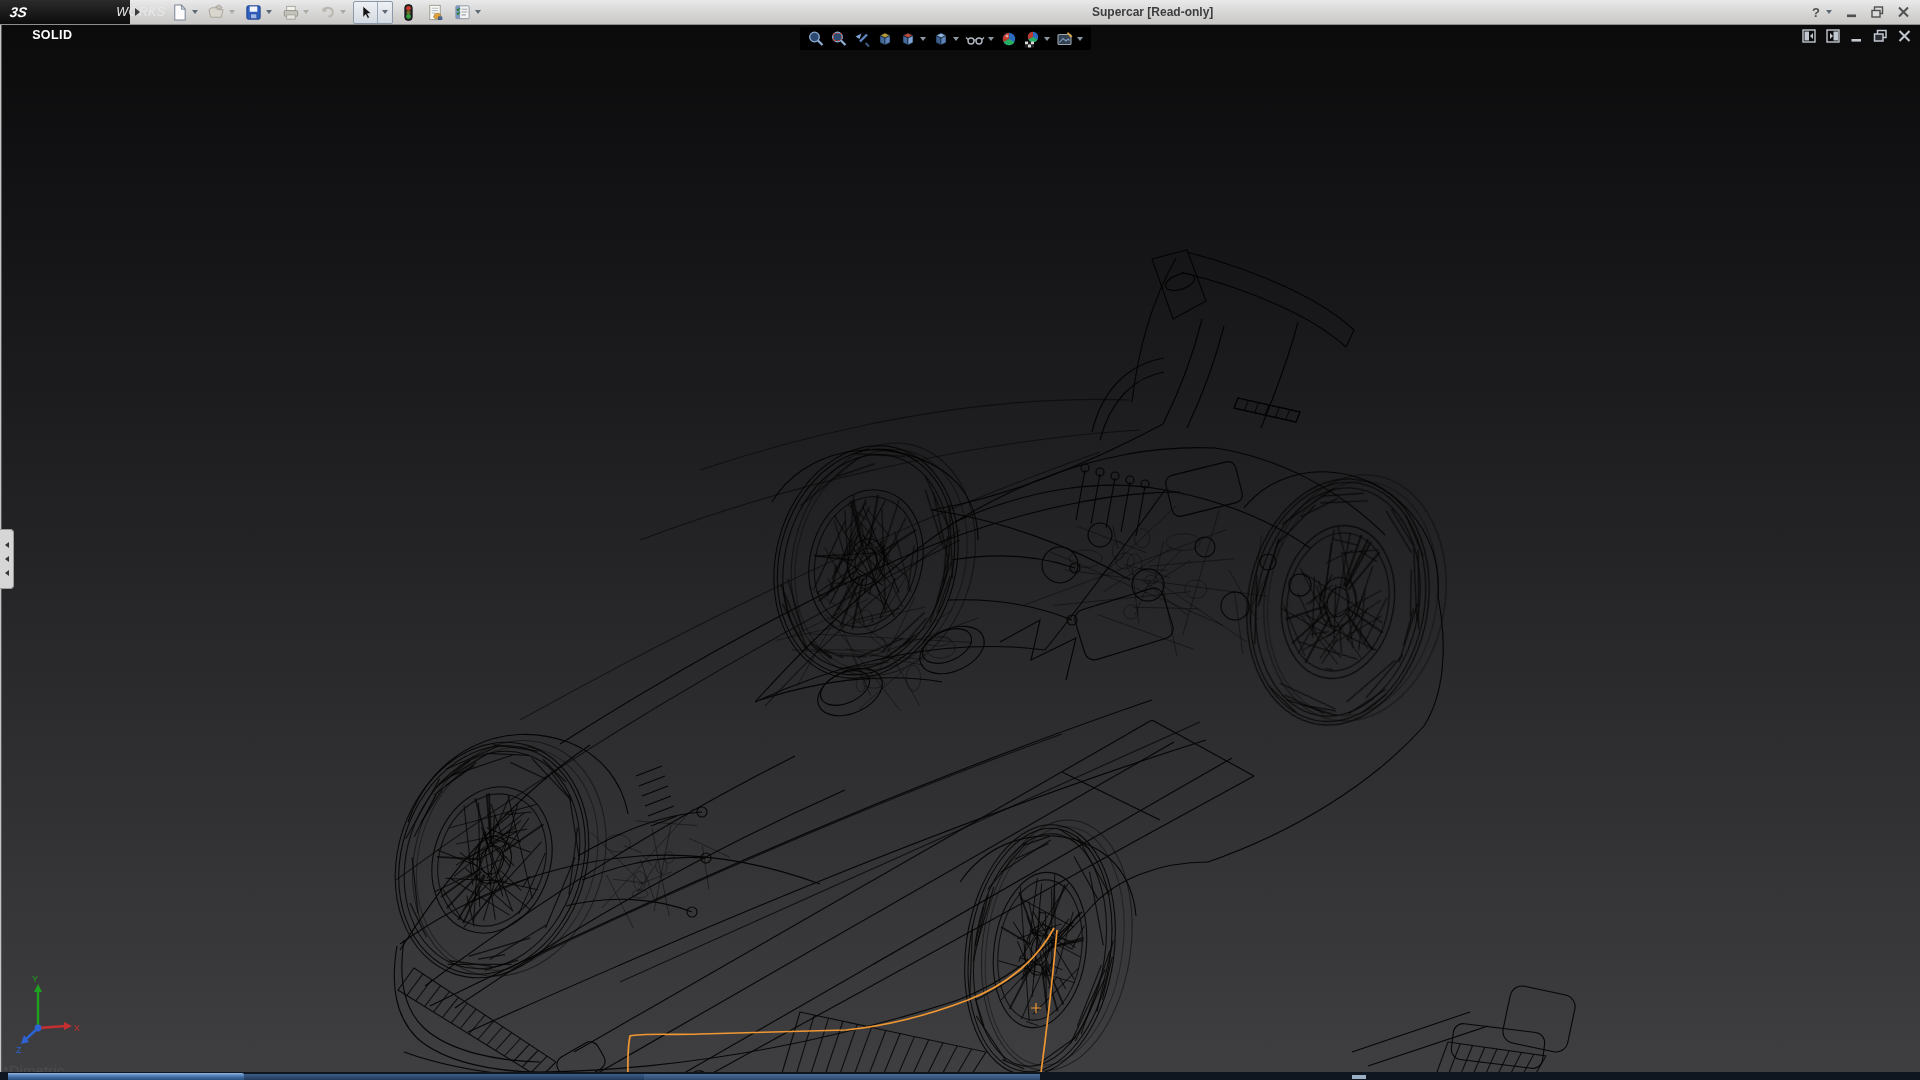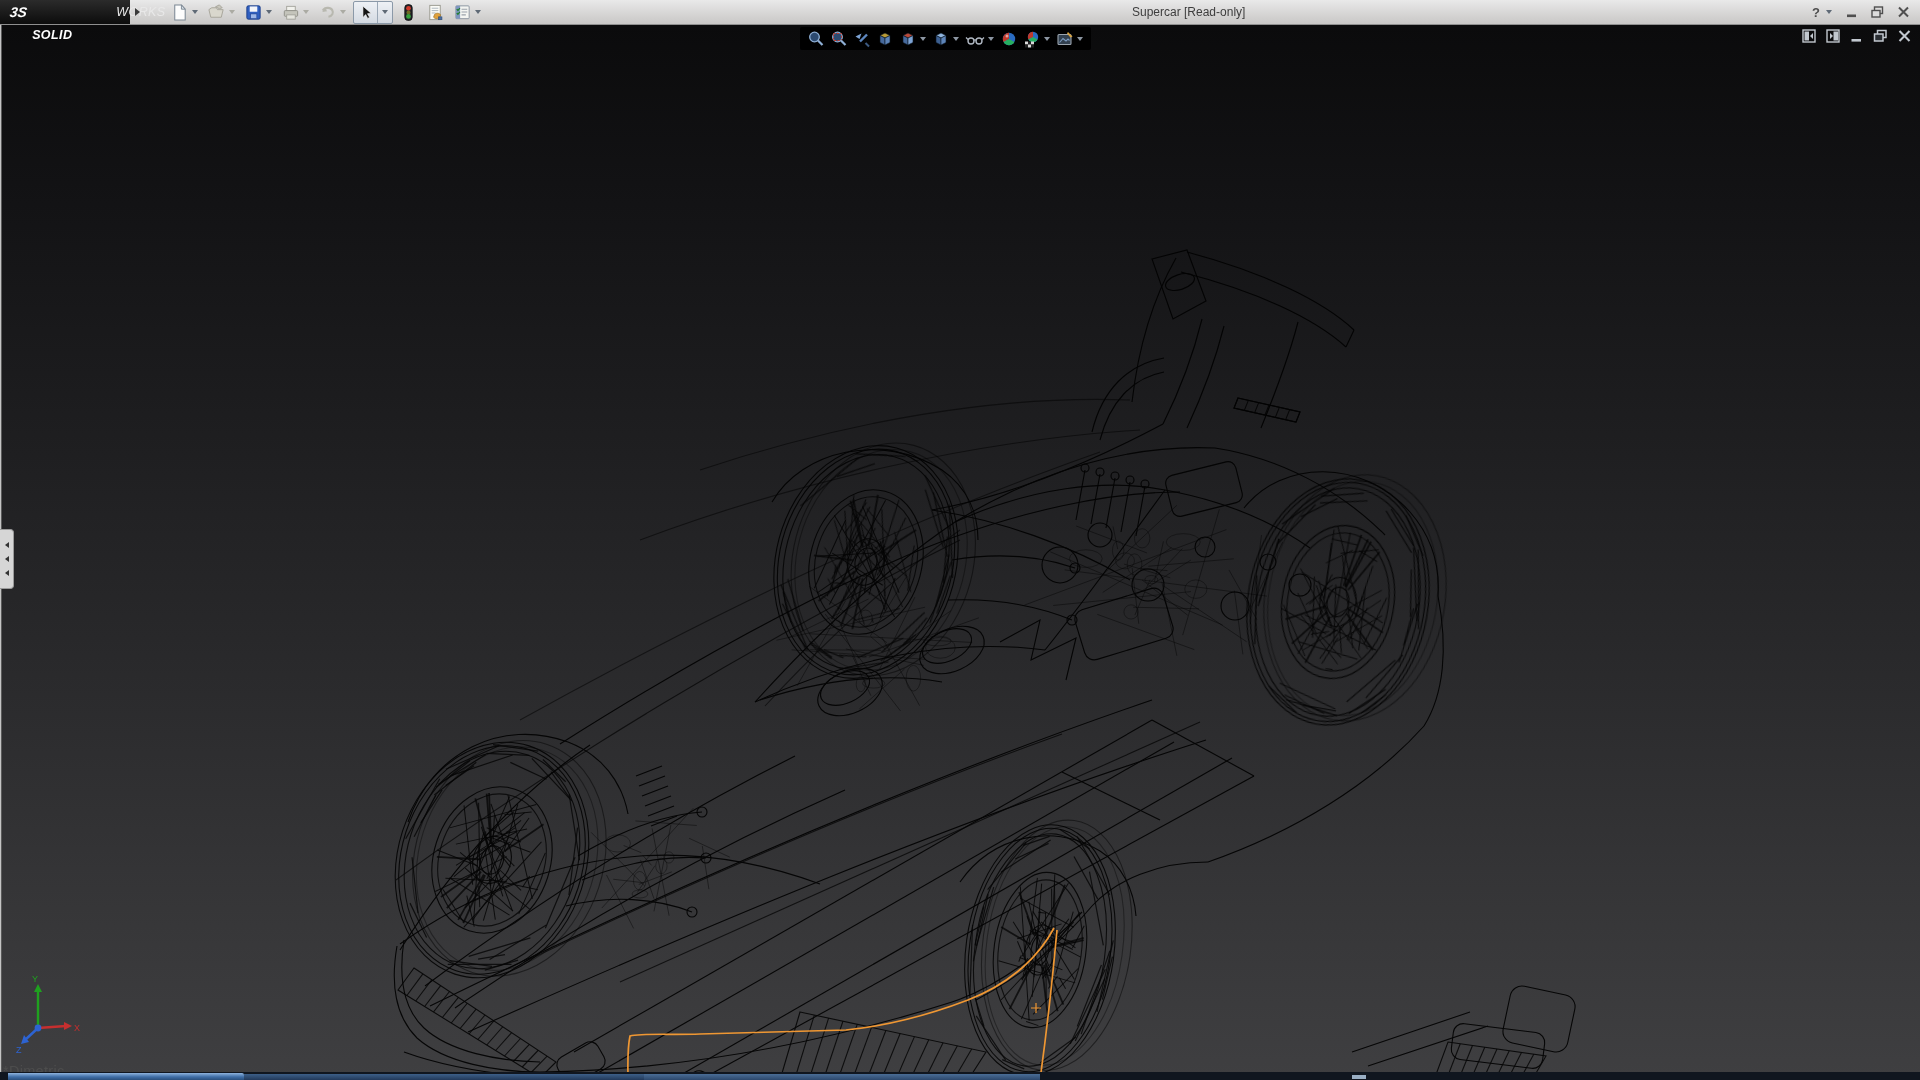--- a/index.html
+++ b/index.html
@@ -7,33 +7,33 @@
        font-family:"Liberation Sans",sans-serif;-webkit-font-smoothing:antialiased;}
 
   
   .titlebar{position:absolute;left:0;top:0;width:1920px;height:24px;
     background:linear-gradient(#e9e9e9,#d2d1d0 70%,#c9c8c7);
     border-bottom:1px solid #8f8f8f;z-index:30;}
   .logo{position:absolute;left:0;top:0;width:130px;height:24px;
     background:linear-gradient(#2b2b2b,#0c0c0c);display:flex;align-items:center;
     padding-left:10px;box-sizing:border-box;color:#fff;}
   .logo .g3s{font-style:italic;font-weight:bold;font-size:14px;transform:skewX(-8deg);margin-right:5px;}
-  .logo .bold{font-weight:bold;font-style:italic;font-size:12.5px;letter-spacing:.4px;margin-top:45px;}
+  .logo .bold{font-weight:bold;font-size:12.5px;letter-spacing:.4px;margin-top:45px;}
   .logo .light{font-weight:normal;font-style:italic;font-size:12.5px;letter-spacing:.4px;color:#e8e8e8;padding-left:44px;}
   .flyout{position:absolute;left:130px;top:0;width:15px;height:24px;display:flex;align-items:center;justify-content:center;}
   .flyout .tri{width:0;height:0;border-left:5px solid #3a3a3a;border-top:4px solid transparent;border-bottom:4px solid transparent;}
   .tb-icons{position:absolute;left:168px;top:0;height:24px;display:flex;align-items:center;gap:4px;}
   .tb-item{display:flex;align-items:center;gap:2px;padding:0 2px;}
   .dd{width:0;height:0;border-top:4px solid #5f6a76;border-left:3.5px solid transparent;border-right:3.5px solid transparent;margin:0 1px;}
   .dd.dis{border-top-color:#abab a3;border-top-color:#ababa3;}
   .tb-press{display:flex;align-items:center;background:linear-gradient(#eef1f5,#d4dae2);
     border:1px solid #8b99a8;border-radius:2px;height:21px;}
   .tb-press .seg{padding:0 3px;display:flex;align-items:center;height:100%;}
   .tb-press .seg+.seg{border-left:1px solid #9aa7b5;}
-  .win-title{position:absolute;left:1132px;top:5px;font-size:12px;color:#3d3d3d;white-space:nowrap;}
+  .win-title{position:absolute;left:1092px;top:5px;font-size:12px;color:#3d3d3d;white-space:nowrap;font-weight:bold;}
   .tb-right{position:absolute;right:10px;top:0;height:24px;display:flex;align-items:center;gap:13px;}
   .help-q{font-size:13px;font-weight:bold;color:#4e4e4e;}
 
   
   .viewport{position:absolute;left:0;top:25px;width:1920px;height:1055px;
     background:linear-gradient(180deg,#0b0b0c 0%,#121214 15%,#1c1c1e 35%,#28282a 58%,#343436 80%,#3f3f41 100%);}
   .edgeL{position:absolute;left:0;top:0;width:3px;height:100%;
     background:linear-gradient(90deg,#c4c4c4 0,#c4c4c4 1px,#5a5a5a 1px,#5a5a5a 2px,transparent 2px);z-index:6;}
   .scene{position:absolute;left:0;top:0;pointer-events:auto;}
 

